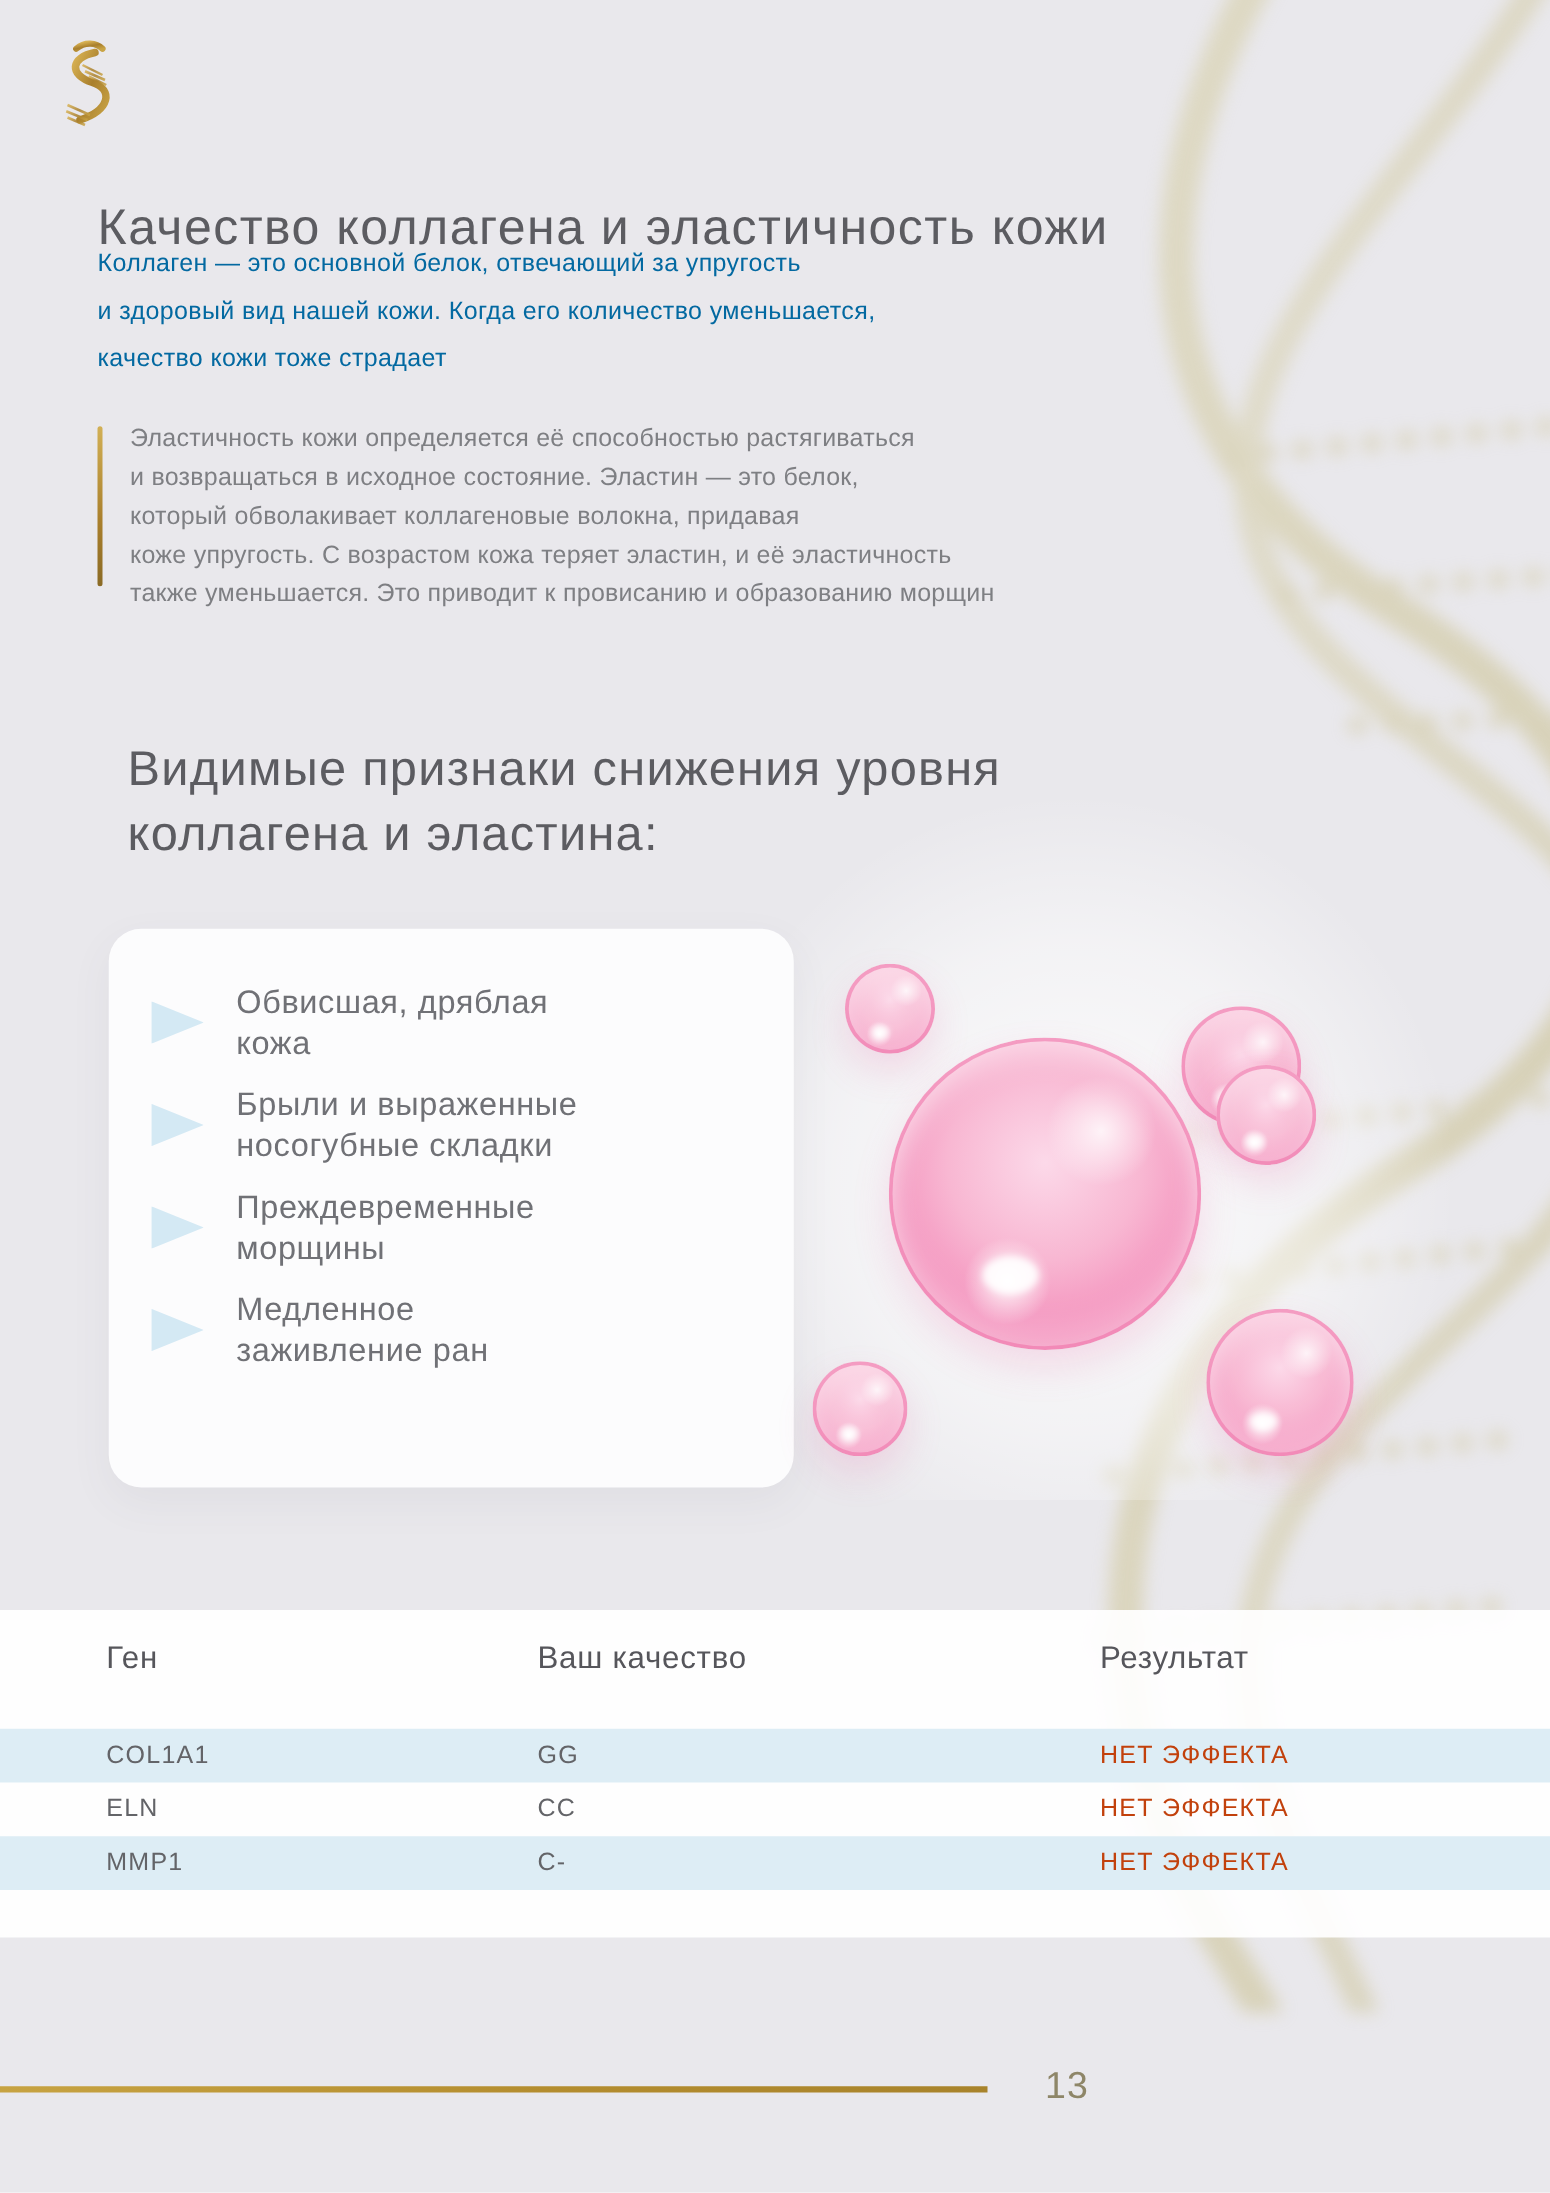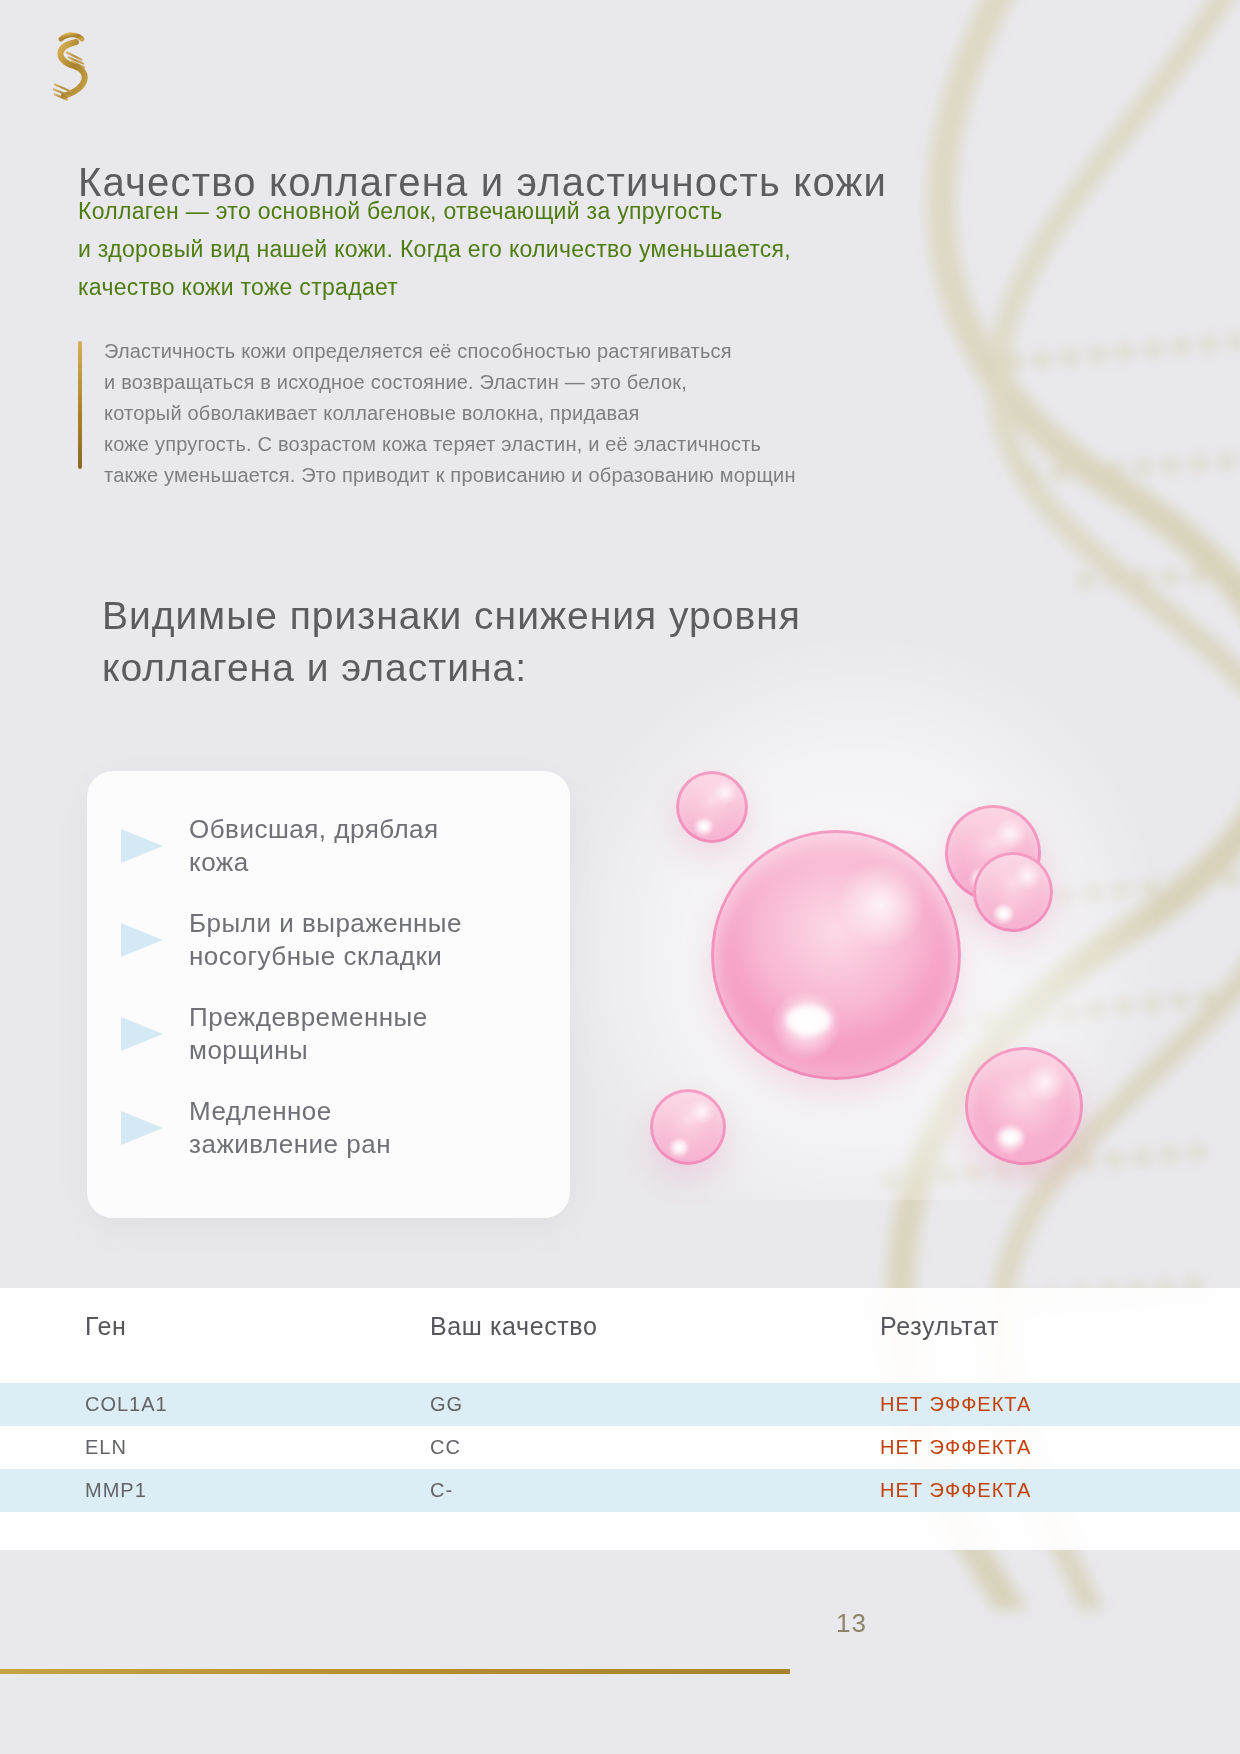--- a/index.html
+++ b/index.html
@@ -36,46 +36,46 @@
 
   
   .title {
     position:absolute; left:78px; top:112px; width:1000px;
     font-size:40px; font-weight:300; letter-spacing:1.2px;
     color:#5c5c61;
     margin-top:48px;
   }
   .intro {
     position:absolute; left:78px; top:192px; width:960px;
-    font-size:23px; font-weight:300; line-height:38px; letter-spacing:.3px;
-    color:#4d7c0f; white-space:pre-line;
+    font-size:20px; font-weight:300; line-height:38px; letter-spacing:.3px;
+    color:#0369a1; white-space:pre-line;
   }
   .quote-bar {
     position:absolute; left:78px; top:341px; width:4px; height:128px;
     background:linear-gradient(180deg,#d2b055 0%, #a97f2c 60%, #8a6a25 100%);
     border-radius:2px;
   }
   .quote {
     position:absolute; left:104px; top:336px; width:880px;
     font-size:20px; font-weight:300; line-height:31px; letter-spacing:.2px;
     color:#7e7f83; white-space:pre-line;
   }
   .signs-heading {
     position:absolute; left:78px; top:590px; width:820px;
     font-size:39px; font-weight:300; line-height:52px; letter-spacing:1px;
     color:#5c5c61; white-space:pre-line;margin-left:24px;
   }
 
   
   .card {
-    position:absolute; left:87px; top:743px; width:483px; height:447px;
+    position:absolute; left:87px; top:743px; width:548px; height:447px;
     background:#fcfcfd; border-radius:26px;
     box-shadow:0 12px 34px rgba(80,80,100,.06);
     padding:42px 30px 0 34px;
-    display:flex; flex-direction:column; gap:28px;margin-top:28px;
+    display:flex; flex-direction:column; gap:16px;
   }
   .sign-item { display:flex; align-items:center; }
   .tri {
     flex:0 0 auto;
     width:42px; height:34px; margin-right:26px;
     background:#d4e9f4;
     clip-path:polygon(0 0, 100% 50%, 0 100%);
   }
   .sign-text {
     font-size:26px; font-weight:300; line-height:33px; letter-spacing:.5px;
@@ -121,22 +121,22 @@
   .cell.c2 { left:430px; }
   .cell.c3 { left:880px; }
   .t-row .cell.c3 { color:#c2410c; }
 
   
   .footer-line {
     position:absolute; left:0; top:1669px; width:790px; height:5px;
     background:linear-gradient(90deg,#c7a342 0%, #b48d2f 55%, #a8832b 100%);
   }
   .page-number {
-    position:absolute; left:836px; top:1608px;
-    font-size:26px; font-weight:300; color:#8e8668; letter-spacing:1px;
+    position:absolute; left:836px; top:1652px;
+    font-size:30px; font-weight:300; color:#8e8668; letter-spacing:1px;
   }
 </style>
 </head>
 <body>
 
 <div class="page">
 
   <div class="helix-wrap">
     <svg width="520" height="1680" viewBox="0 0 520 1680">
       <defs>

